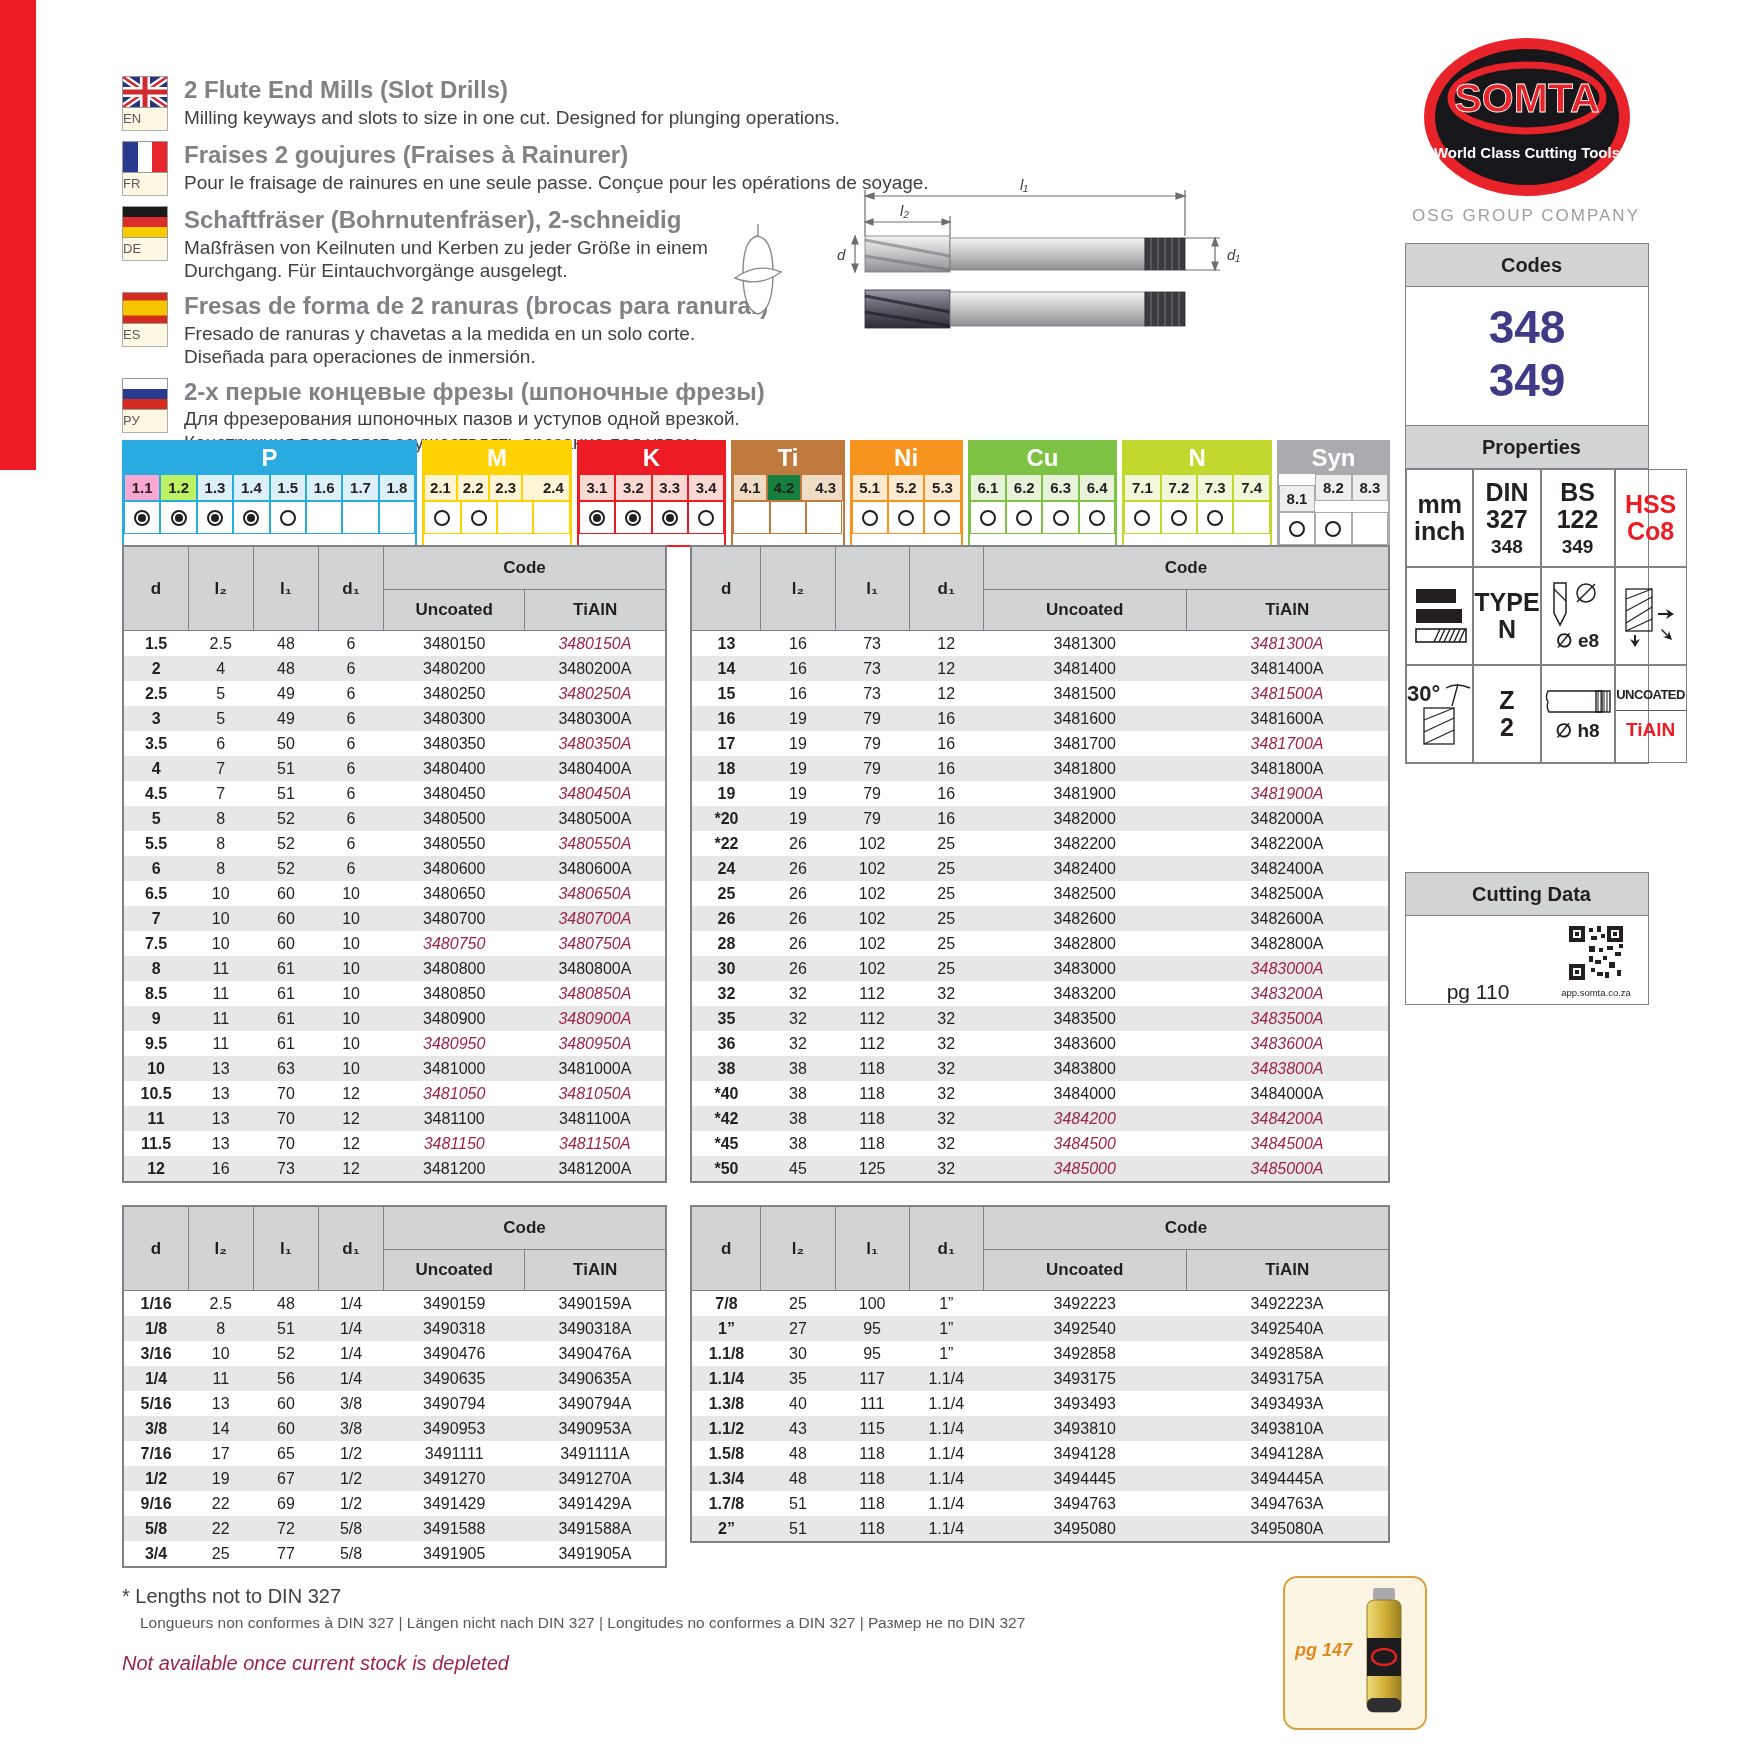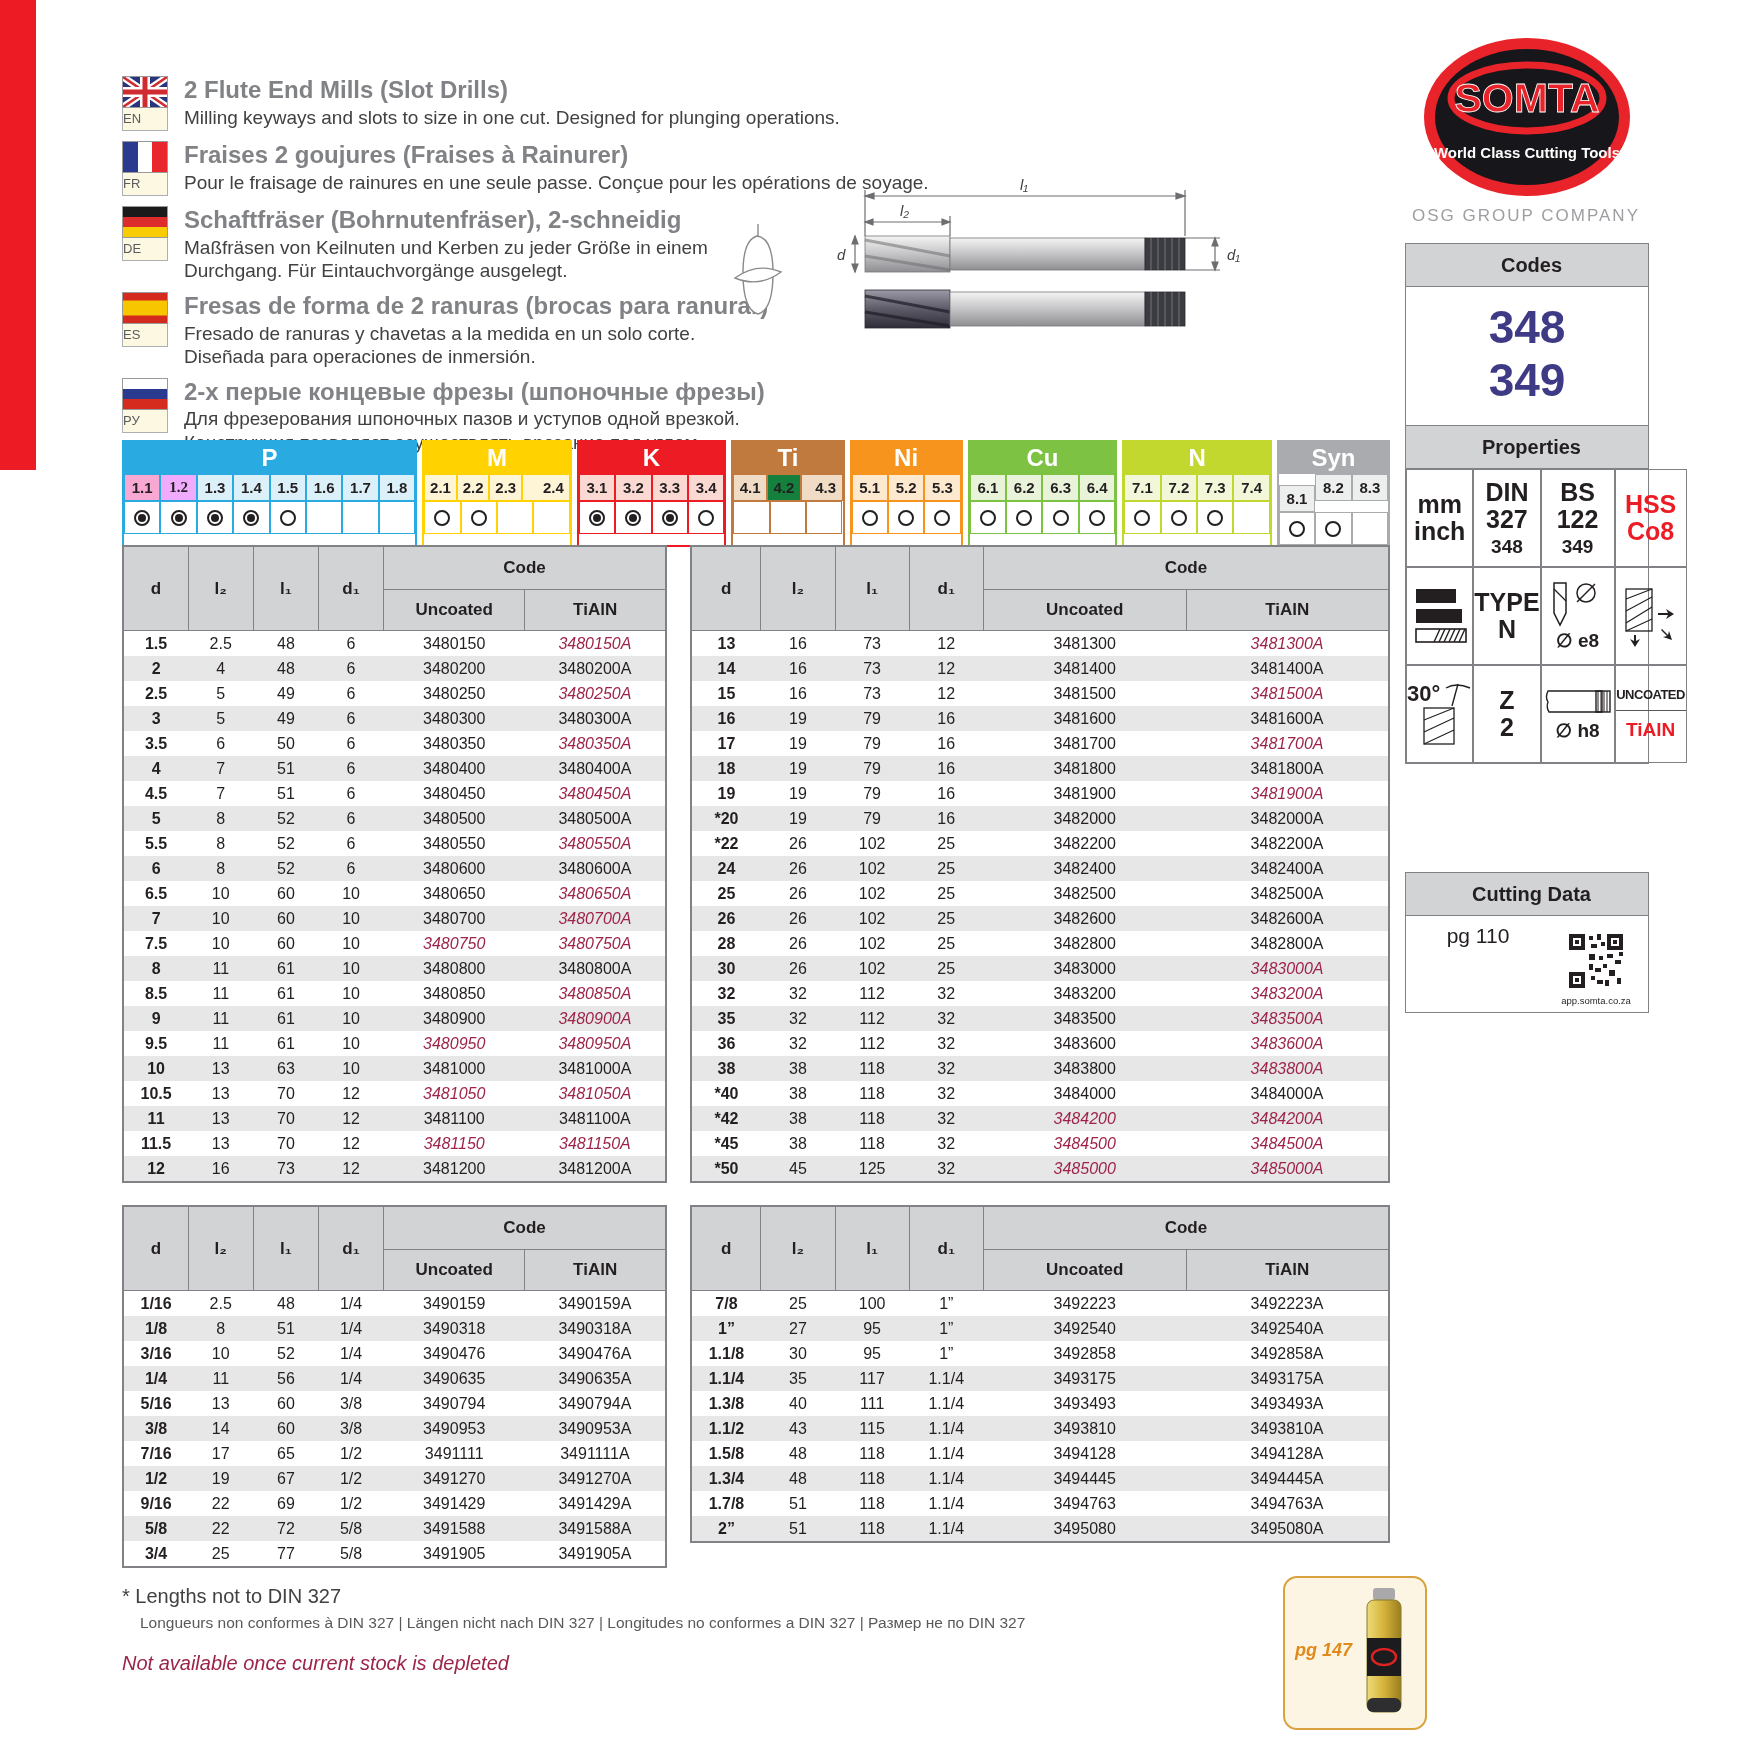--- a/index.html
+++ b/index.html
@@ -65,21 +65,21 @@
   .pcell{border:0.8px solid #808285;min-height:96px;display:flex;flex-direction:column;
          align-items:center;justify-content:center;text-align:center;color:#231F20;
          font-weight:bold;white-space:pre-line;}
   .p-big{font-size:25px;line-height:1.1;}
   .p-sub{font-size:19px;font-weight:bold;margin-top:2px;}
   .p-red{color:#ED1C24;}
   .coat-unc{font-size:13px;letter-spacing:-0.5px;}
   .coat-rule{width:70px;border-top:1.5px solid #58595B;margin:8px 0;}
   .coat-tialn{font-size:19px;color:#ED1C24;}
   #cut-box{top:872px;}
-  #cut-body{display:flex;align-items:flex-start;margin-top:8px;}
+  #cut-body{display:flex;align-items:flex-end;}
   #cut-page{flex:1;text-align:center;font-size:21px;color:#231F20;}
   #cut-qr{width:92px;padding:8px 6px 6px 0;text-align:center;}
   #qr-caption{font-size:9.5px;color:#231F20;margin-top:1px;}
 
   
   #note1{position:absolute;left:122px;top:1585px;font-size:20px;color:#414042;}
   #note2{position:absolute;left:140px;top:1614px;font-size:15.5px;color:#58595B;}
   #note3{position:absolute;left:122px;top:1652px;font-size:20px;font-style:italic;color:#9D2449;}
   #pg147-box{position:absolute;left:1283px;top:1576px;width:140px;height:150px;background:#FCF5E3;
              border:2px solid #D9A23F;border-radius:14px;}
@@ -249,21 +249,21 @@
           <line x1="464" y1="114" x2="464" y2="148"></line>
         </g>
     </g>
   </svg>
 
   <div id="band">
       <div class="bgroup" style="flex: 8 1 0%; border-color: rgb(41, 171, 226);">
         <div class="bhead" style="background: rgb(41, 171, 226);">P</div>
         <div class="brow">
           <div class="bcell bnum" style="background: #f9a8d4; border-color: rgb(41, 171, 226);">1.1</div>
-          <div class="bcell bnum" style="background: #f0abfc; border-color: rgb(41, 171, 226); font-family: Liberation Serif, serif;">1.2</div>
+          <div class="bcell bnum" style="background: #bef264; border-color: rgb(41, 171, 226);">1.2</div>
           <div class="bcell bnum" style="background: rgb(220, 240, 250); border-color: rgb(41, 171, 226);">1.3</div>
           <div class="bcell bnum" style="background: rgb(220, 240, 250); border-color: rgb(41, 171, 226);">1.4</div>
           <div class="bcell bnum" style="background: rgb(220, 240, 250); border-color: rgb(41, 171, 226);">1.5</div>
           <div class="bcell bnum" style="background: rgb(220, 240, 250); border-color: rgb(41, 171, 226);">1.6</div>
           <div class="bcell bnum" style="background: rgb(220, 240, 250); border-color: rgb(41, 171, 226);">1.7</div>
           <div class="bcell bnum" style="background: rgb(220, 240, 250); border-color: rgb(41, 171, 226);">1.8</div>
         </div>
         <div class="brow">
           <div class="bcell bradio" style="border-color: rgb(41, 171, 226);">
             <span class="radio on"></span>

